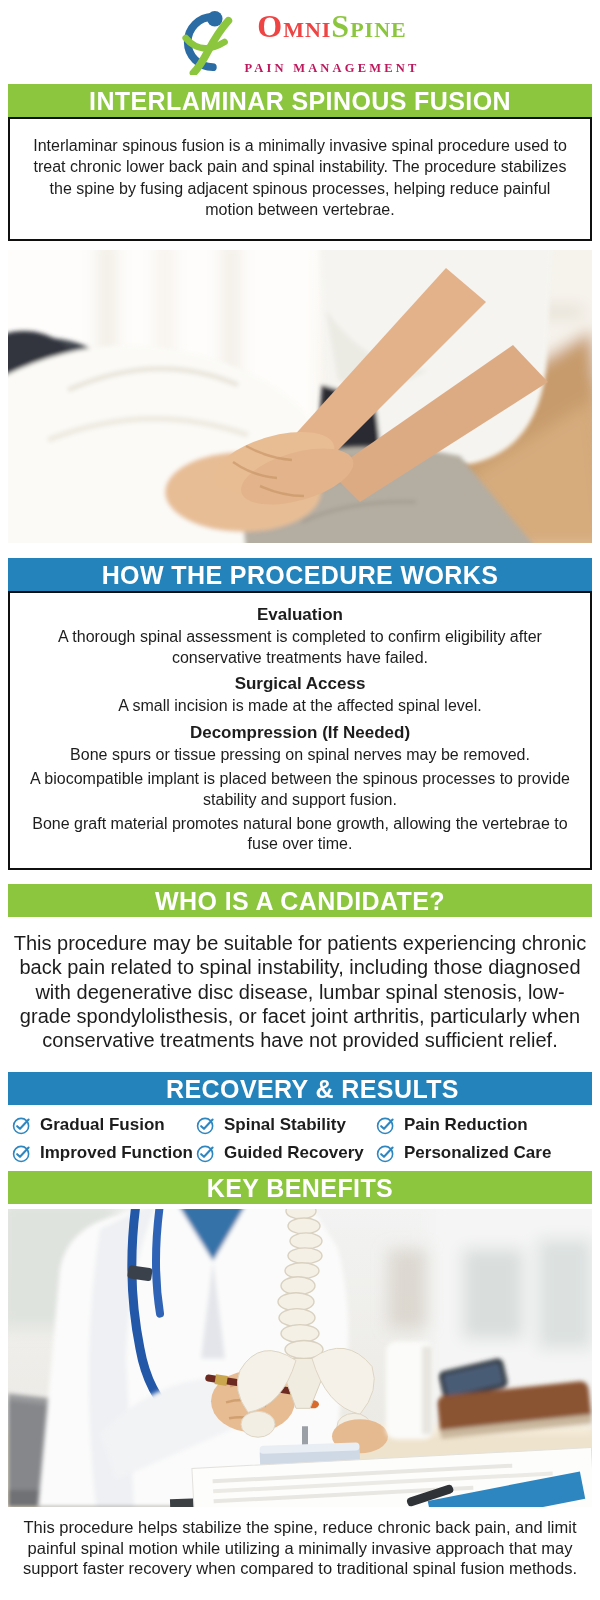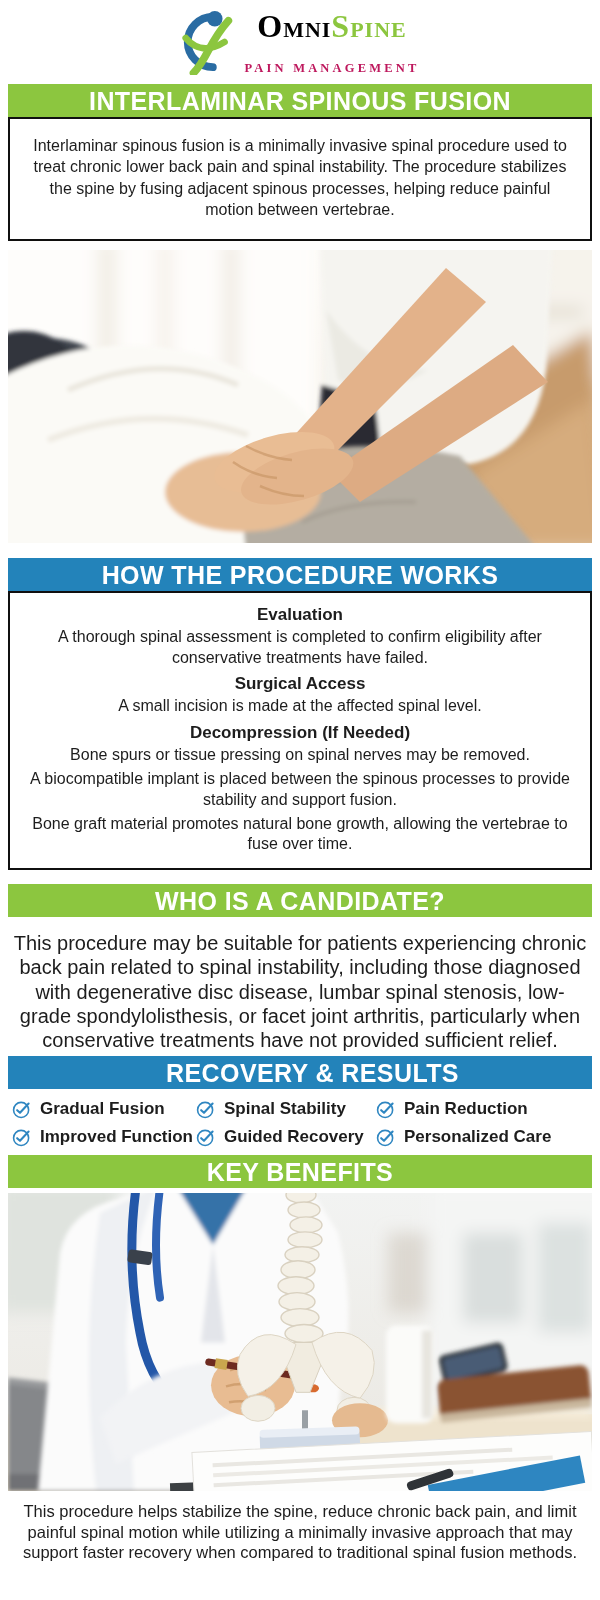--- a/index.html
+++ b/index.html
@@ -4,21 +4,21 @@
 <style>
   html,body{margin:0;padding:0;background:#ffffff;}
   body{width:600px;height:1600px;overflow:hidden;font-family:"Liberation Sans",sans-serif;color:#1d1d1d;}
   .page{width:600px;height:1600px;position:relative;background:#fff;}
 
   
   .logo-wrap{height:84px;display:flex;align-items:center;justify-content:center;gap:6px;}
   .logo-icon{width:58px;height:66px;flex:0 0 auto;}
   .logo-text{display:flex;flex-direction:column;align-items:center;line-height:1;}
   .brand{font-family:"Liberation Serif",serif;font-variant:small-caps;font-weight:700;font-size:32px;letter-spacing:1px;}
-  .brand .b1{color:#000000;}
+  .brand .b1{color:#ef4444;}
   .brand .b2{color:#8cc63f;}
   .tagline{font-family:"Liberation Serif",serif;font-size:12.5px;font-weight:700;color:#be185d;letter-spacing:3.2px;margin-top:20px;}
 
   
   .bar{margin:0 8px;height:33px;line-height:34px;text-align:center;color:#fff;
        font-weight:800;font-size:25px;letter-spacing:.4px;}
   .bar.green{background:#8cc63f;}
   .bar.blue{background:#2383ba;}
 
   
@@ -36,21 +36,21 @@
   
   .checklist{margin:10px 8px 8px 12px;display:grid;grid-template-columns:184px 180px 1fr;row-gap:8px;}
   .check-item{display:flex;align-items:center;gap:9px;font-size:17px;font-weight:600;}
   .check-item svg{flex:0 0 auto;}
 
   
   .photo{margin:0 8px;overflow:hidden;position:relative;background:#eee;}
   .photo1{margin-top:9px;height:293px;}
   .photo2{margin-top:5px;height:298px;}
   .photo svg{display:block;width:100%;height:100%;} .gap15{height:15px;}
-  .mt14{margin-top:14px;} .mt8{margin-top:4px;padding-left:25px;}
+  .mt14{margin-top:14px;} .mt8{margin-top:20px;padding-left:25px;}
 </style>
 </head>
 <body>
 
 <div class="page">
 
   <header class="logo-wrap">
     <svg class="logo-icon" viewBox="0 0 60 68">
       <path d="M34 8 A24 24 0 1 0 34 60" fill="none" stroke="#2a6ca3" stroke-width="8" stroke-linecap="round"></path>
       <circle cx="36" cy="10" r="8" fill="#2a6ca3"></circle>

